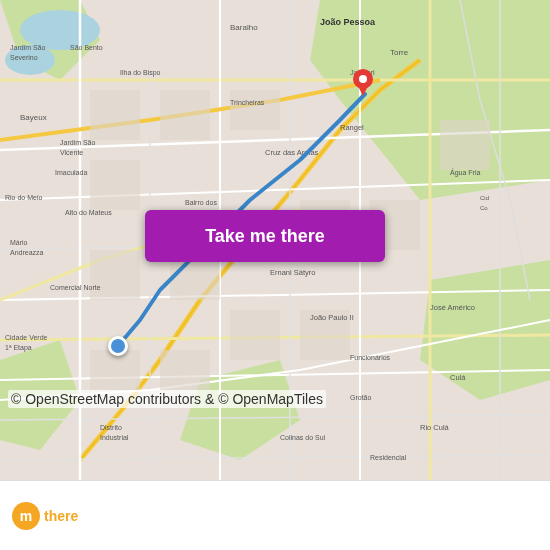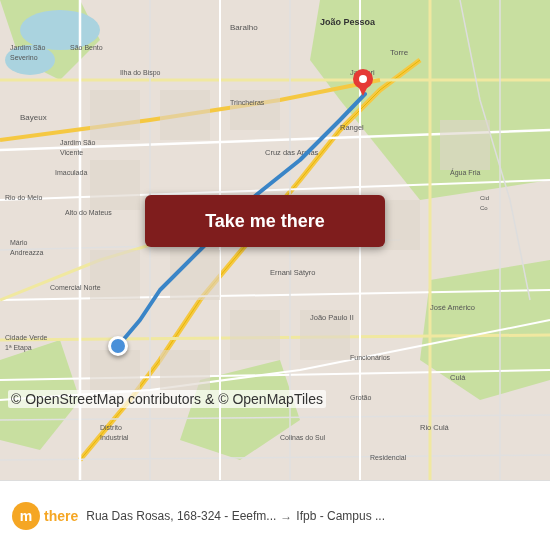--- a/index.html
+++ b/index.html
@@ -14,25 +14,25 @@
     }
 
     .map-svg {
       position: absolute;
       top: 0; left: 0;
       width: 100%; height: 100%;
     }
 
     .take-me-there-btn {
       position: absolute;
-      top: 195px;
+      top: 210px;
       left: 145px;
       width: 240px;
       height: 52px;
-      background: #7f1d1d;
+      background: #a21caf;
       color: white;
       border: none;
       border-radius: 6px;
       font-size: 18px;
       font-weight: bold;
       cursor: pointer;
       display: flex;
       align-items: center;
       justify-content: center;
       box-shadow: 0 2px 8px rgba(0,0,0,0.4);
@@ -261,22 +261,15 @@
 
   <div class="bottom-bar">
 
     <div class="moovit-logo">
       <div class="moovit-circle">
         <span>m</span>
       </div>
       <span class="moovit-text">there</span>
     </div>
 
-    <div class="bottom-text-block">
-      <div class="bottom-row">
-        <span class="bottom-from">Rua Das Rosas, 168-324 - Eeefm...</span>
-        <span class="bottom-arrow">→</span>
-        <span class="bottom-to">Ifpb - Campus ...</span>
-      </div>
-    </div>
   </div>
 
 </div>
 
 </body></html>

